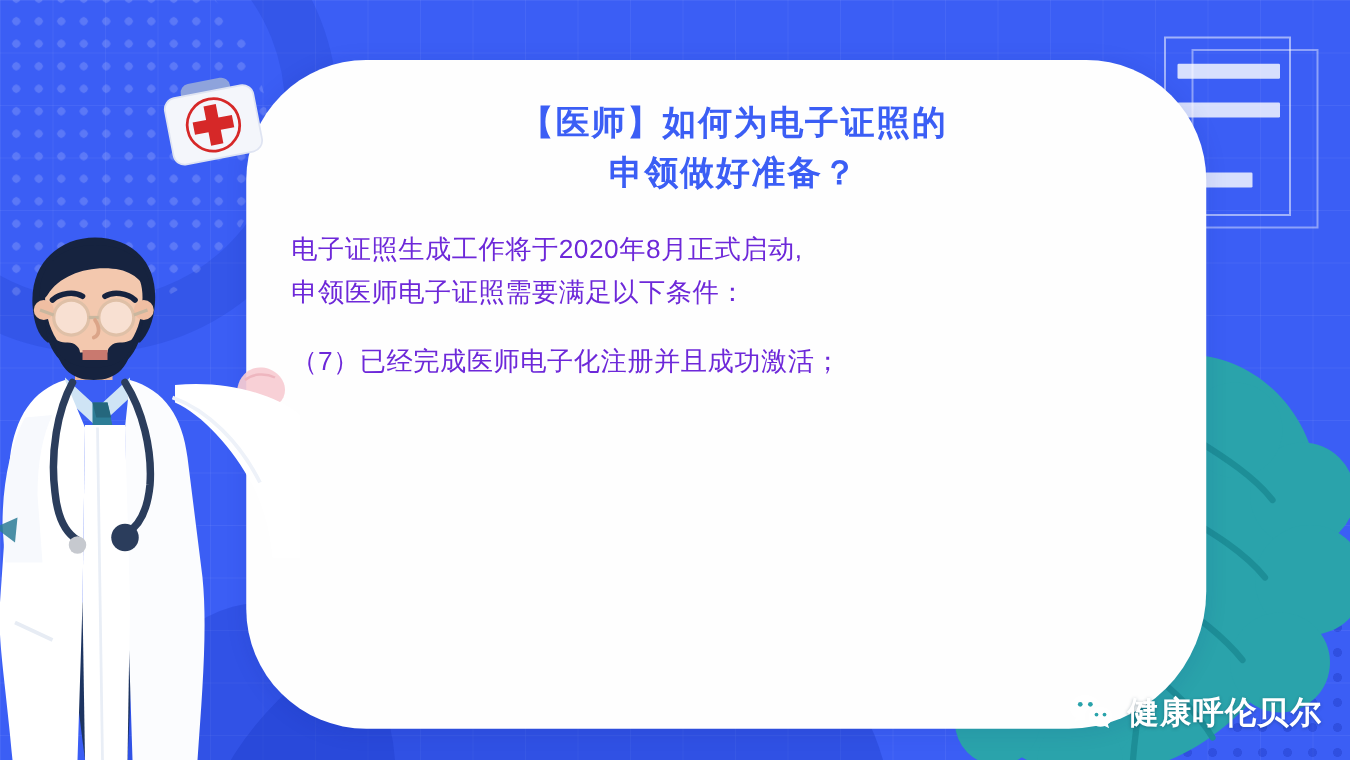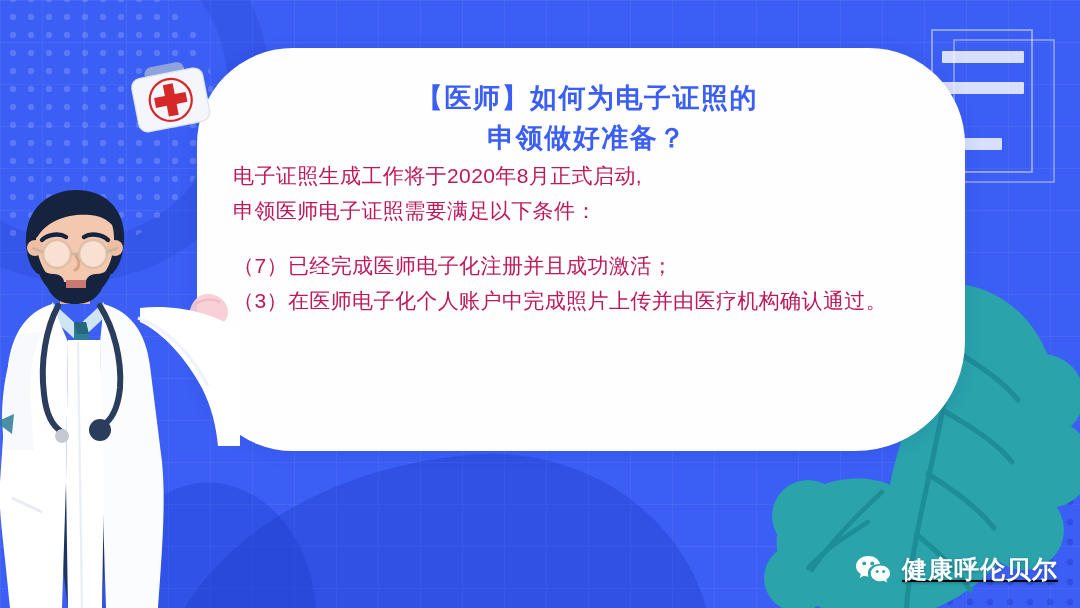--- a/index.html
+++ b/index.html
@@ -70,21 +70,21 @@
   .doc-deco svg{ display:block; }
 
   
   .leaves{ position:absolute; right:-6px; bottom:-10px; width:330px; height:340px; }
   .leaves svg{ display:block; }
 
   
   .card{
     position:absolute;
     left:197px; top:48px;
-    width:768px; height:403px;
+    width:768px; height:535px;
     background:#fefefe;
     border-radius:96px 96px 110px 96px;
     box-shadow:0 2px 18px rgba(10,30,120,0.10);
   }
 
   .card-inner{
     position:absolute;
     left:32px; right:20px; top:30px;
   }
 
@@ -93,21 +93,22 @@
     font-weight:bold;
     font-size:27px;
     line-height:40px;
     text-align:center;
     letter-spacing:1.5px;
     padding:0 40px;
     white-space:pre-line;
   }
 
   .body-block{
-    color:#be185d;
+    margin-top:24px;
+    color:#6d28d9;
     font-size:21px;
     line-height:35px;
     letter-spacing:0.4px;
     padding-left:4px;
   }
   .para{ white-space:pre-line; }
   .spacer{ height:20px; }
   .item{ white-space:pre-line; }
 
   
@@ -119,21 +120,21 @@
   .doctor svg{ display:block; }
 
   
   .hand{ position:absolute; left:186px; top:288px; width:46px; height:42px; }
   .hand svg{ display:block; }
 
   
   .watermark{
     position:absolute;
     right:22px; bottom:22px;
-    display:flex; align-items:center; gap:11px;text-decoration:underline;
+    display:flex; align-items:center; gap:11px;
   }
   .wm-icon{ width:36px; height:32px; flex:none; }
   .wm-text{
     color:#ffffff;
     font-size:25px;
     font-weight:bold;
     letter-spacing:1px;
     text-shadow:0 1px 3px rgba(0,40,60,0.35);
   }
 </style>
@@ -191,21 +192,20 @@
 
   <div class="card">
     <div class="card-inner">
       <div class="title">【医师】如何为电子证照的
 申领做好准备？</div>
       <div class="body-block">
         <div class="para">电子证照生成工作将于2020年8月正式启动,
 申领医师电子证照需要满足以下条件：</div>
         <div class="spacer"></div>
         <div class="item">（7）已经完成医师电子化注册并且成功激活；</div>
-        <div class="item">（3）在医师电子化个人账户中完成照片上传并由医疗机构确认通过。</div>
       </div>
     </div>
   </div>
 
   <div class="kit">
     <svg viewBox="0 0 104 96" width="104" height="96" xmlns="http://www.w3.org/2000/svg">
       <g transform="rotate(-11 52 48)">
         <path d="M38 16 h26 a7 7 0 0 1 7 7 v4 h-40 v-4 a7 7 0 0 1 7 -7 z" fill="#8ea3dc"></path>
         <rect x="16" y="25" width="72" height="54" rx="9" fill="#f4f6fb"></rect>
         <rect x="16" y="25" width="72" height="54" rx="9" fill="none" stroke="#dfe4f2" stroke-width="1.4"></rect>

